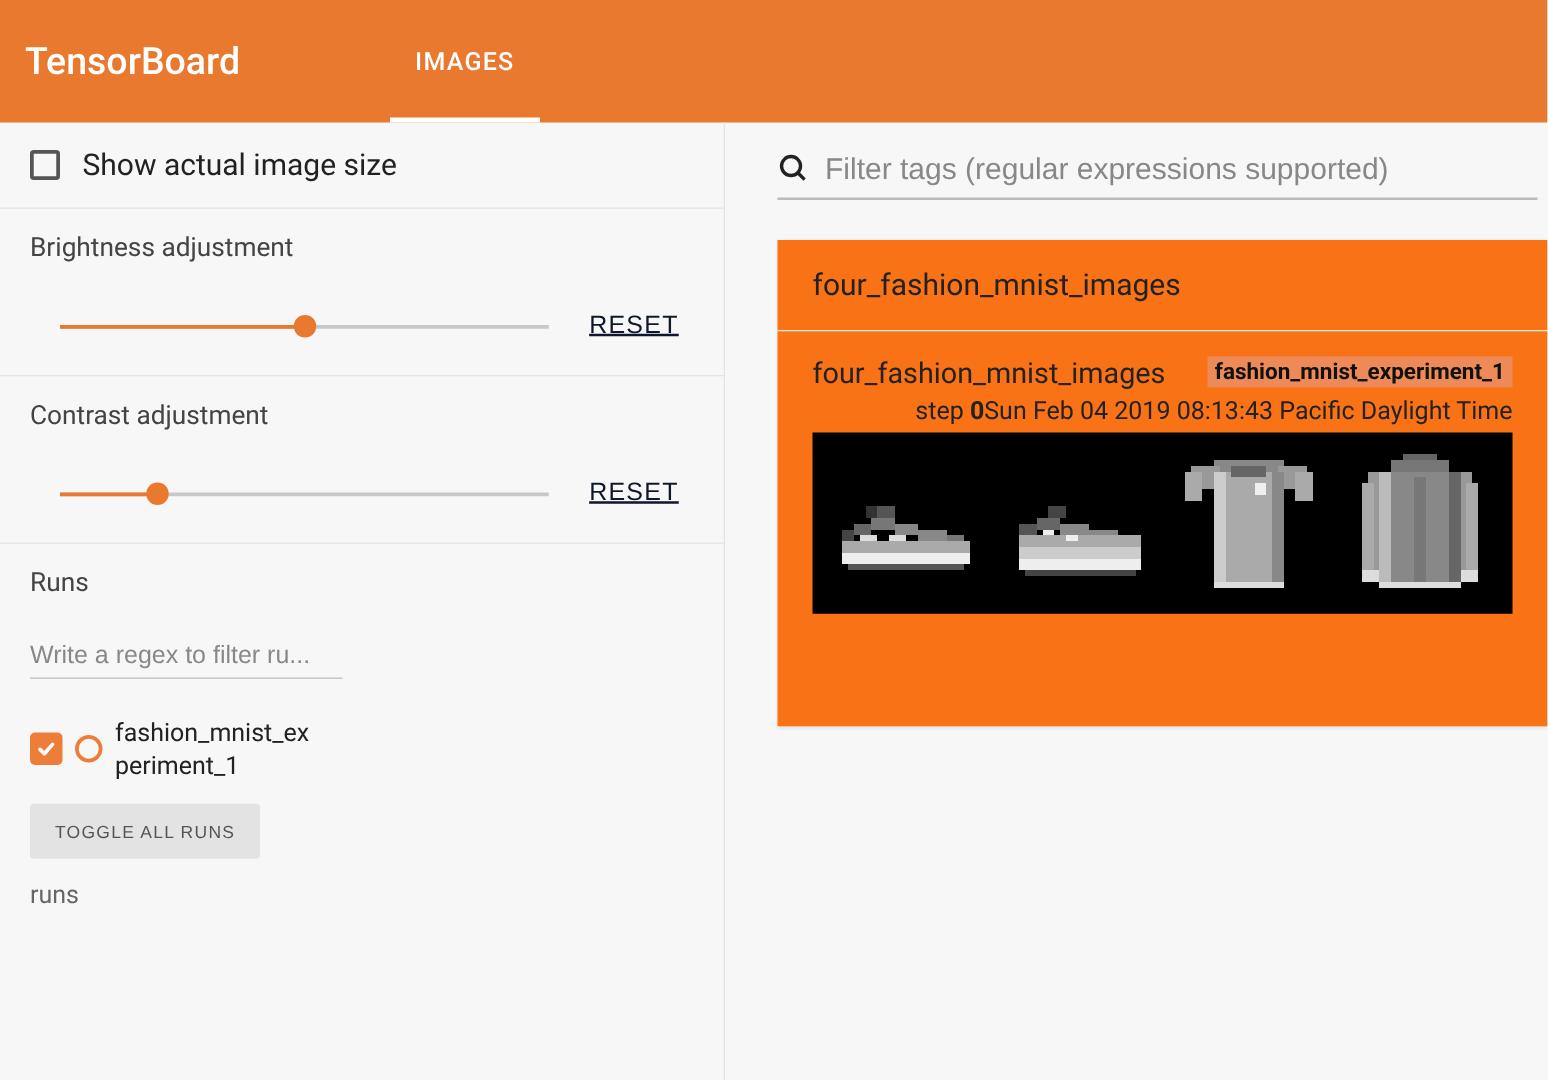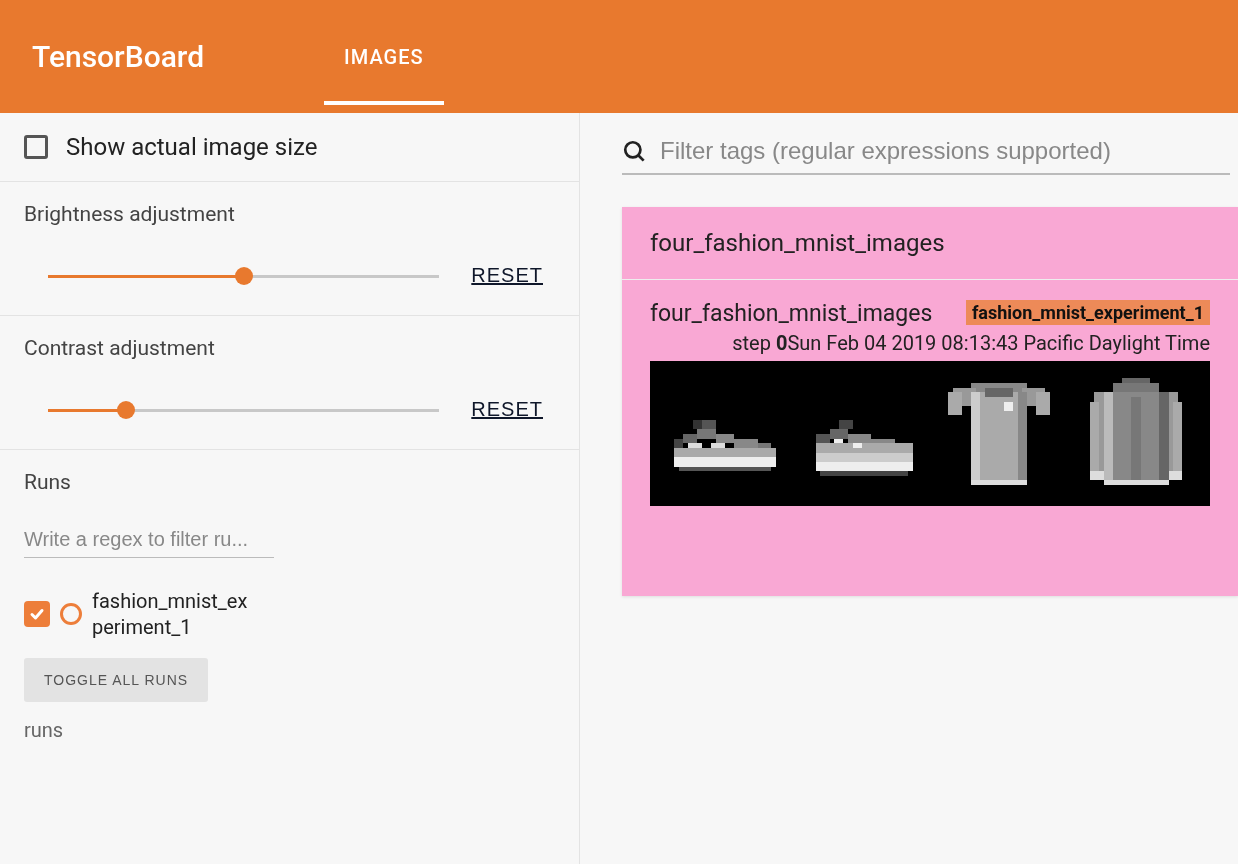--- a/index.html
+++ b/index.html
@@ -6,24 +6,24 @@
     body {
       font-family: -apple-system, BlinkMacSystemFont, "Segoe UI", Roboto, Helvetica, Arial, sans-serif;
       background: #f7f7f7;
       color: #222;
       width: 1238px;
       height: 864px;
       overflow: hidden;
     }
     .header {
       background: #e8792e;
-      height: 113px;
-      display: flex;
-      align-items: center;
-      padding-left: 32px;
+      height: 98px;
+      display: flex;
+      align-items: center;
+      padding-left: 20px;
       color: #fff;
     }
     .app-title {
       font-size: 30px;
       font-weight: 500;
       margin-right: 120px;
     }
     .tab {
       font-size: 20px;
       font-weight: 500;
@@ -175,37 +175,37 @@
     .runs-footer {
       font-size: 20px;
       color: #666;
     }
     .main {
       flex: 1;
       padding: 24px 0 0 0;
     }
     .filter-row {
       display: flex;
-      align-items: flex-end;
+      align-items: flex-start;
       border-bottom: 2px solid #bbb;
       margin: 0 8px 0 42px;
       padding-bottom: 8px;
     }
     .filter-input {
       flex: 1;
       border: none;
       background: transparent;
       font-size: 24px;
       color: #888;
       outline: none;
       margin-left: 12px;
     }
     .filter-input::placeholder { color: #888; }
     .card {
-      background: #f9a8d4;
+      background: #f97316;
       margin: 32px 0 0 42px;
       box-shadow: 0 1px 3px rgba(0,0,0,0.1);
       padding-bottom: 70px;
     }
     .card-header {
       font-size: 24px;
       padding: 22px 28px;
       border-bottom: 1px solid #eee;
     }
     .card-body {

